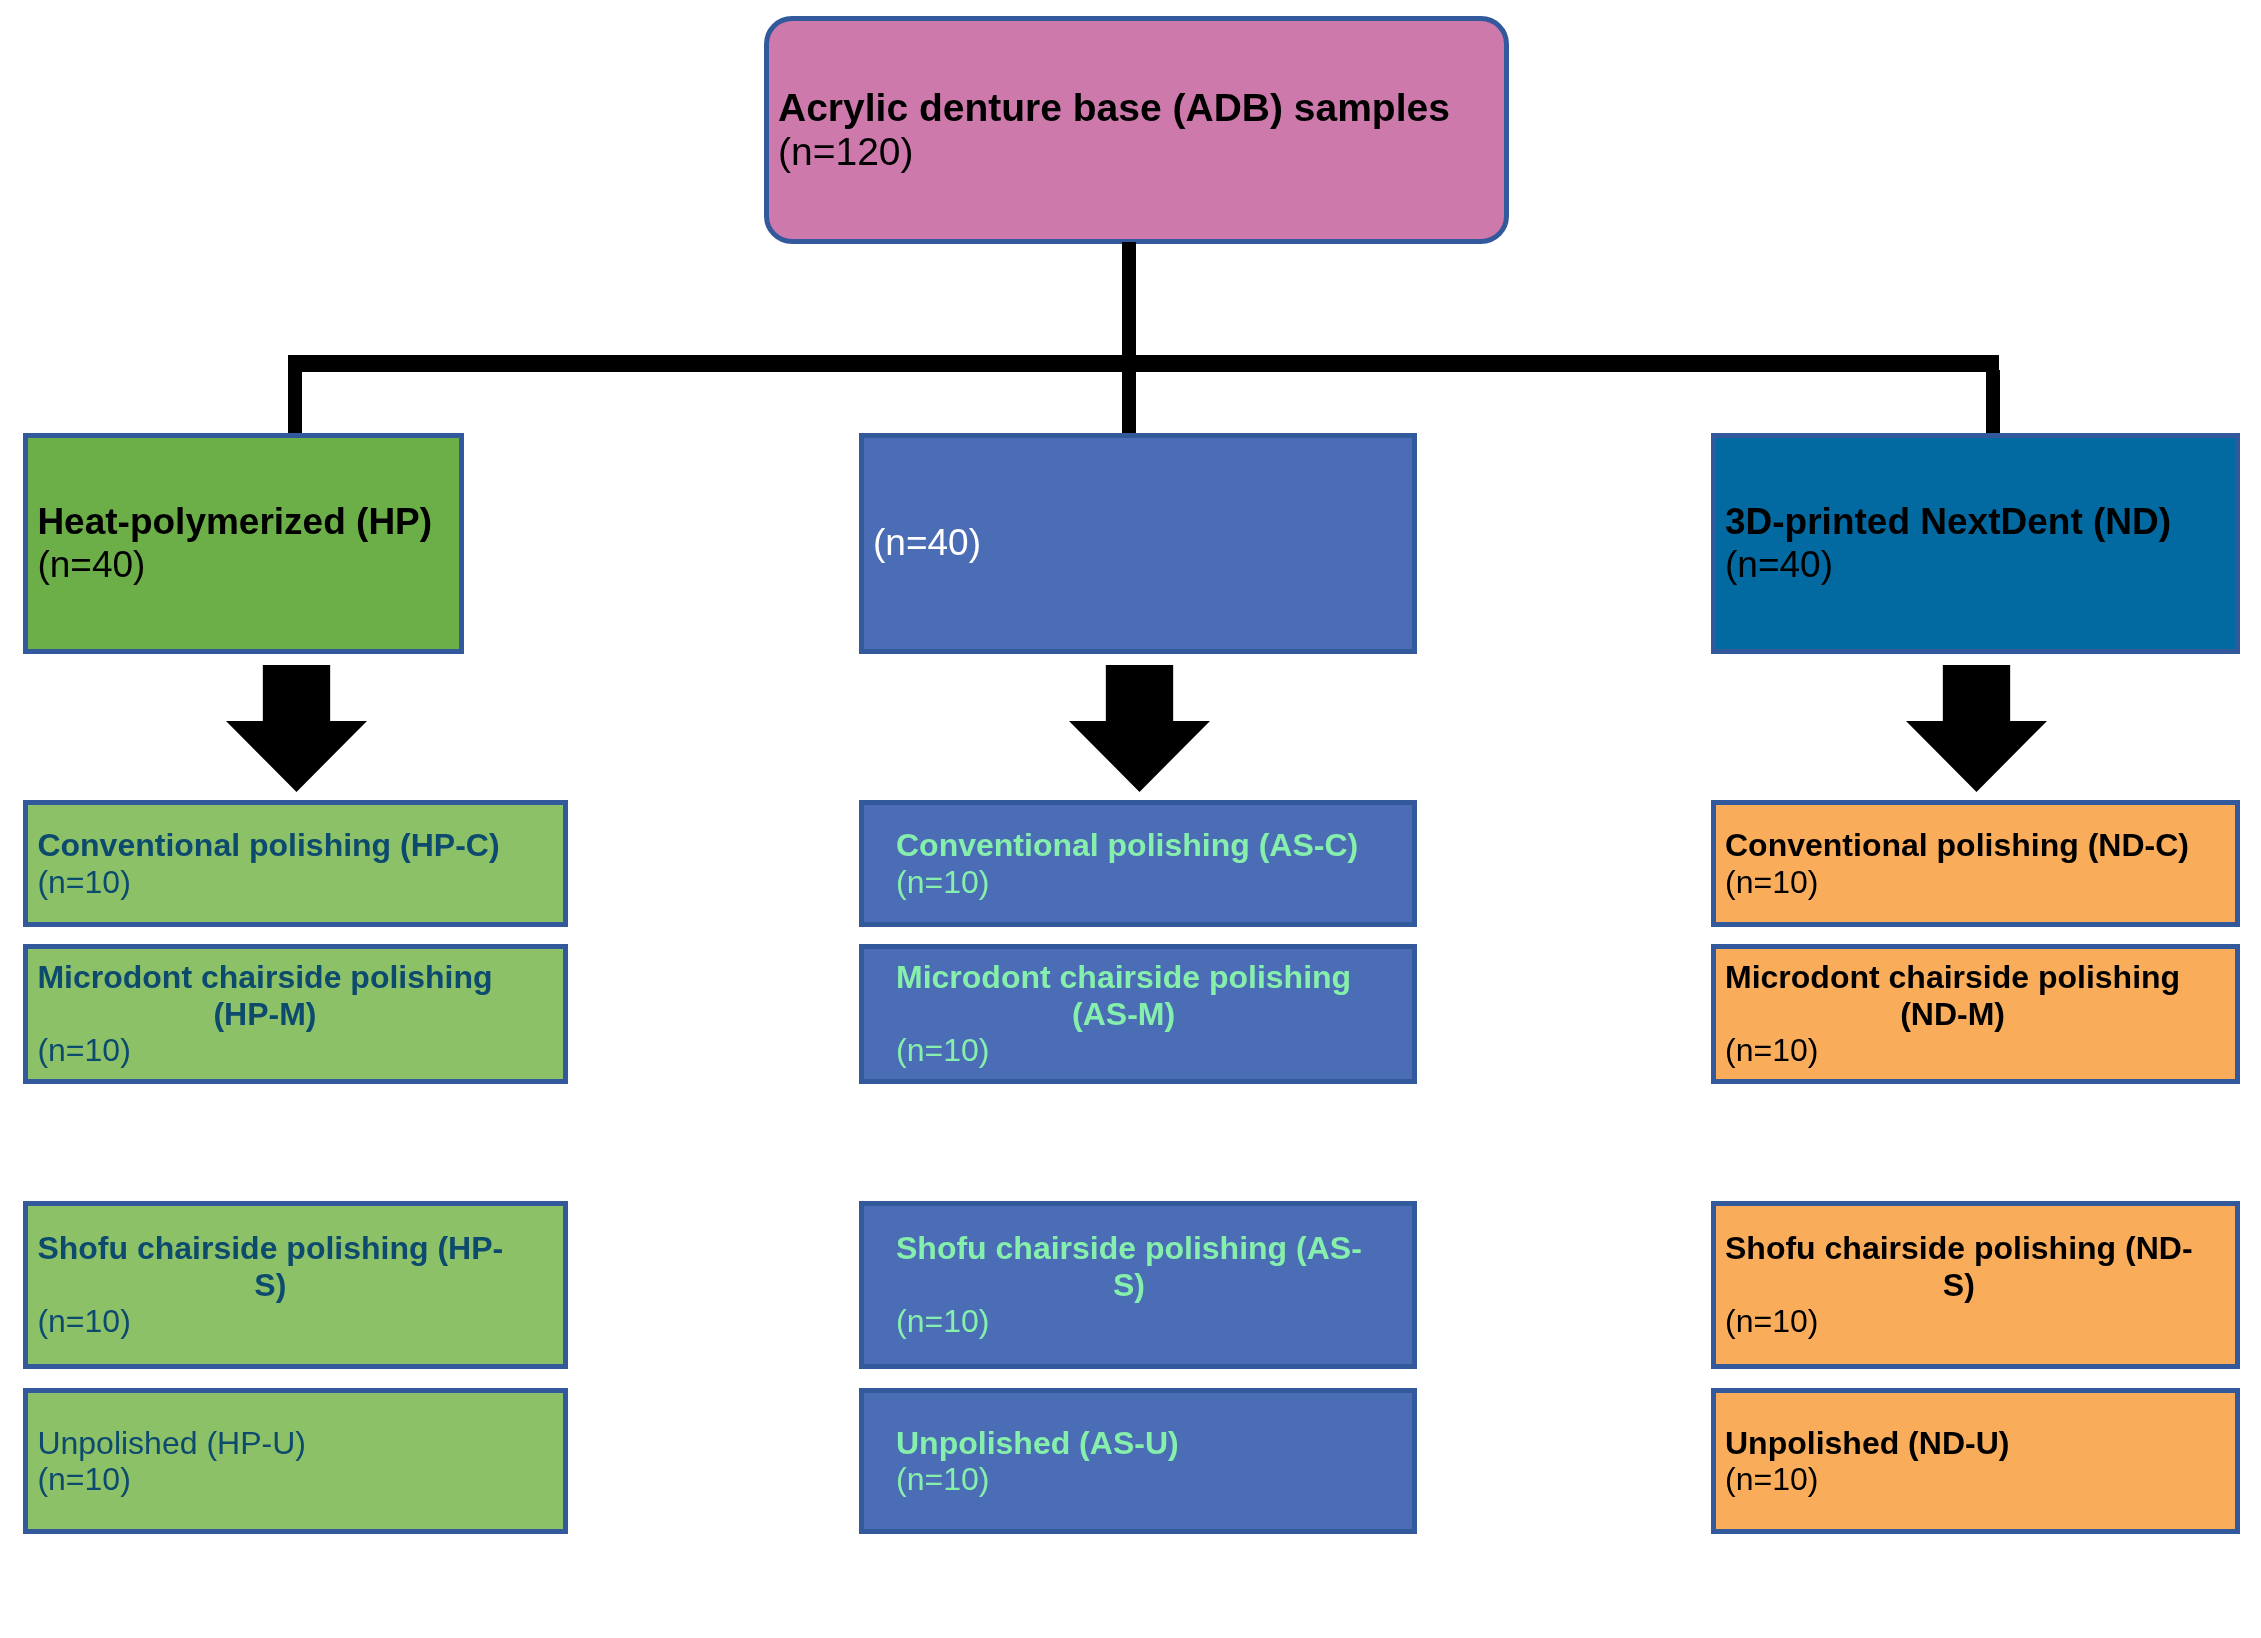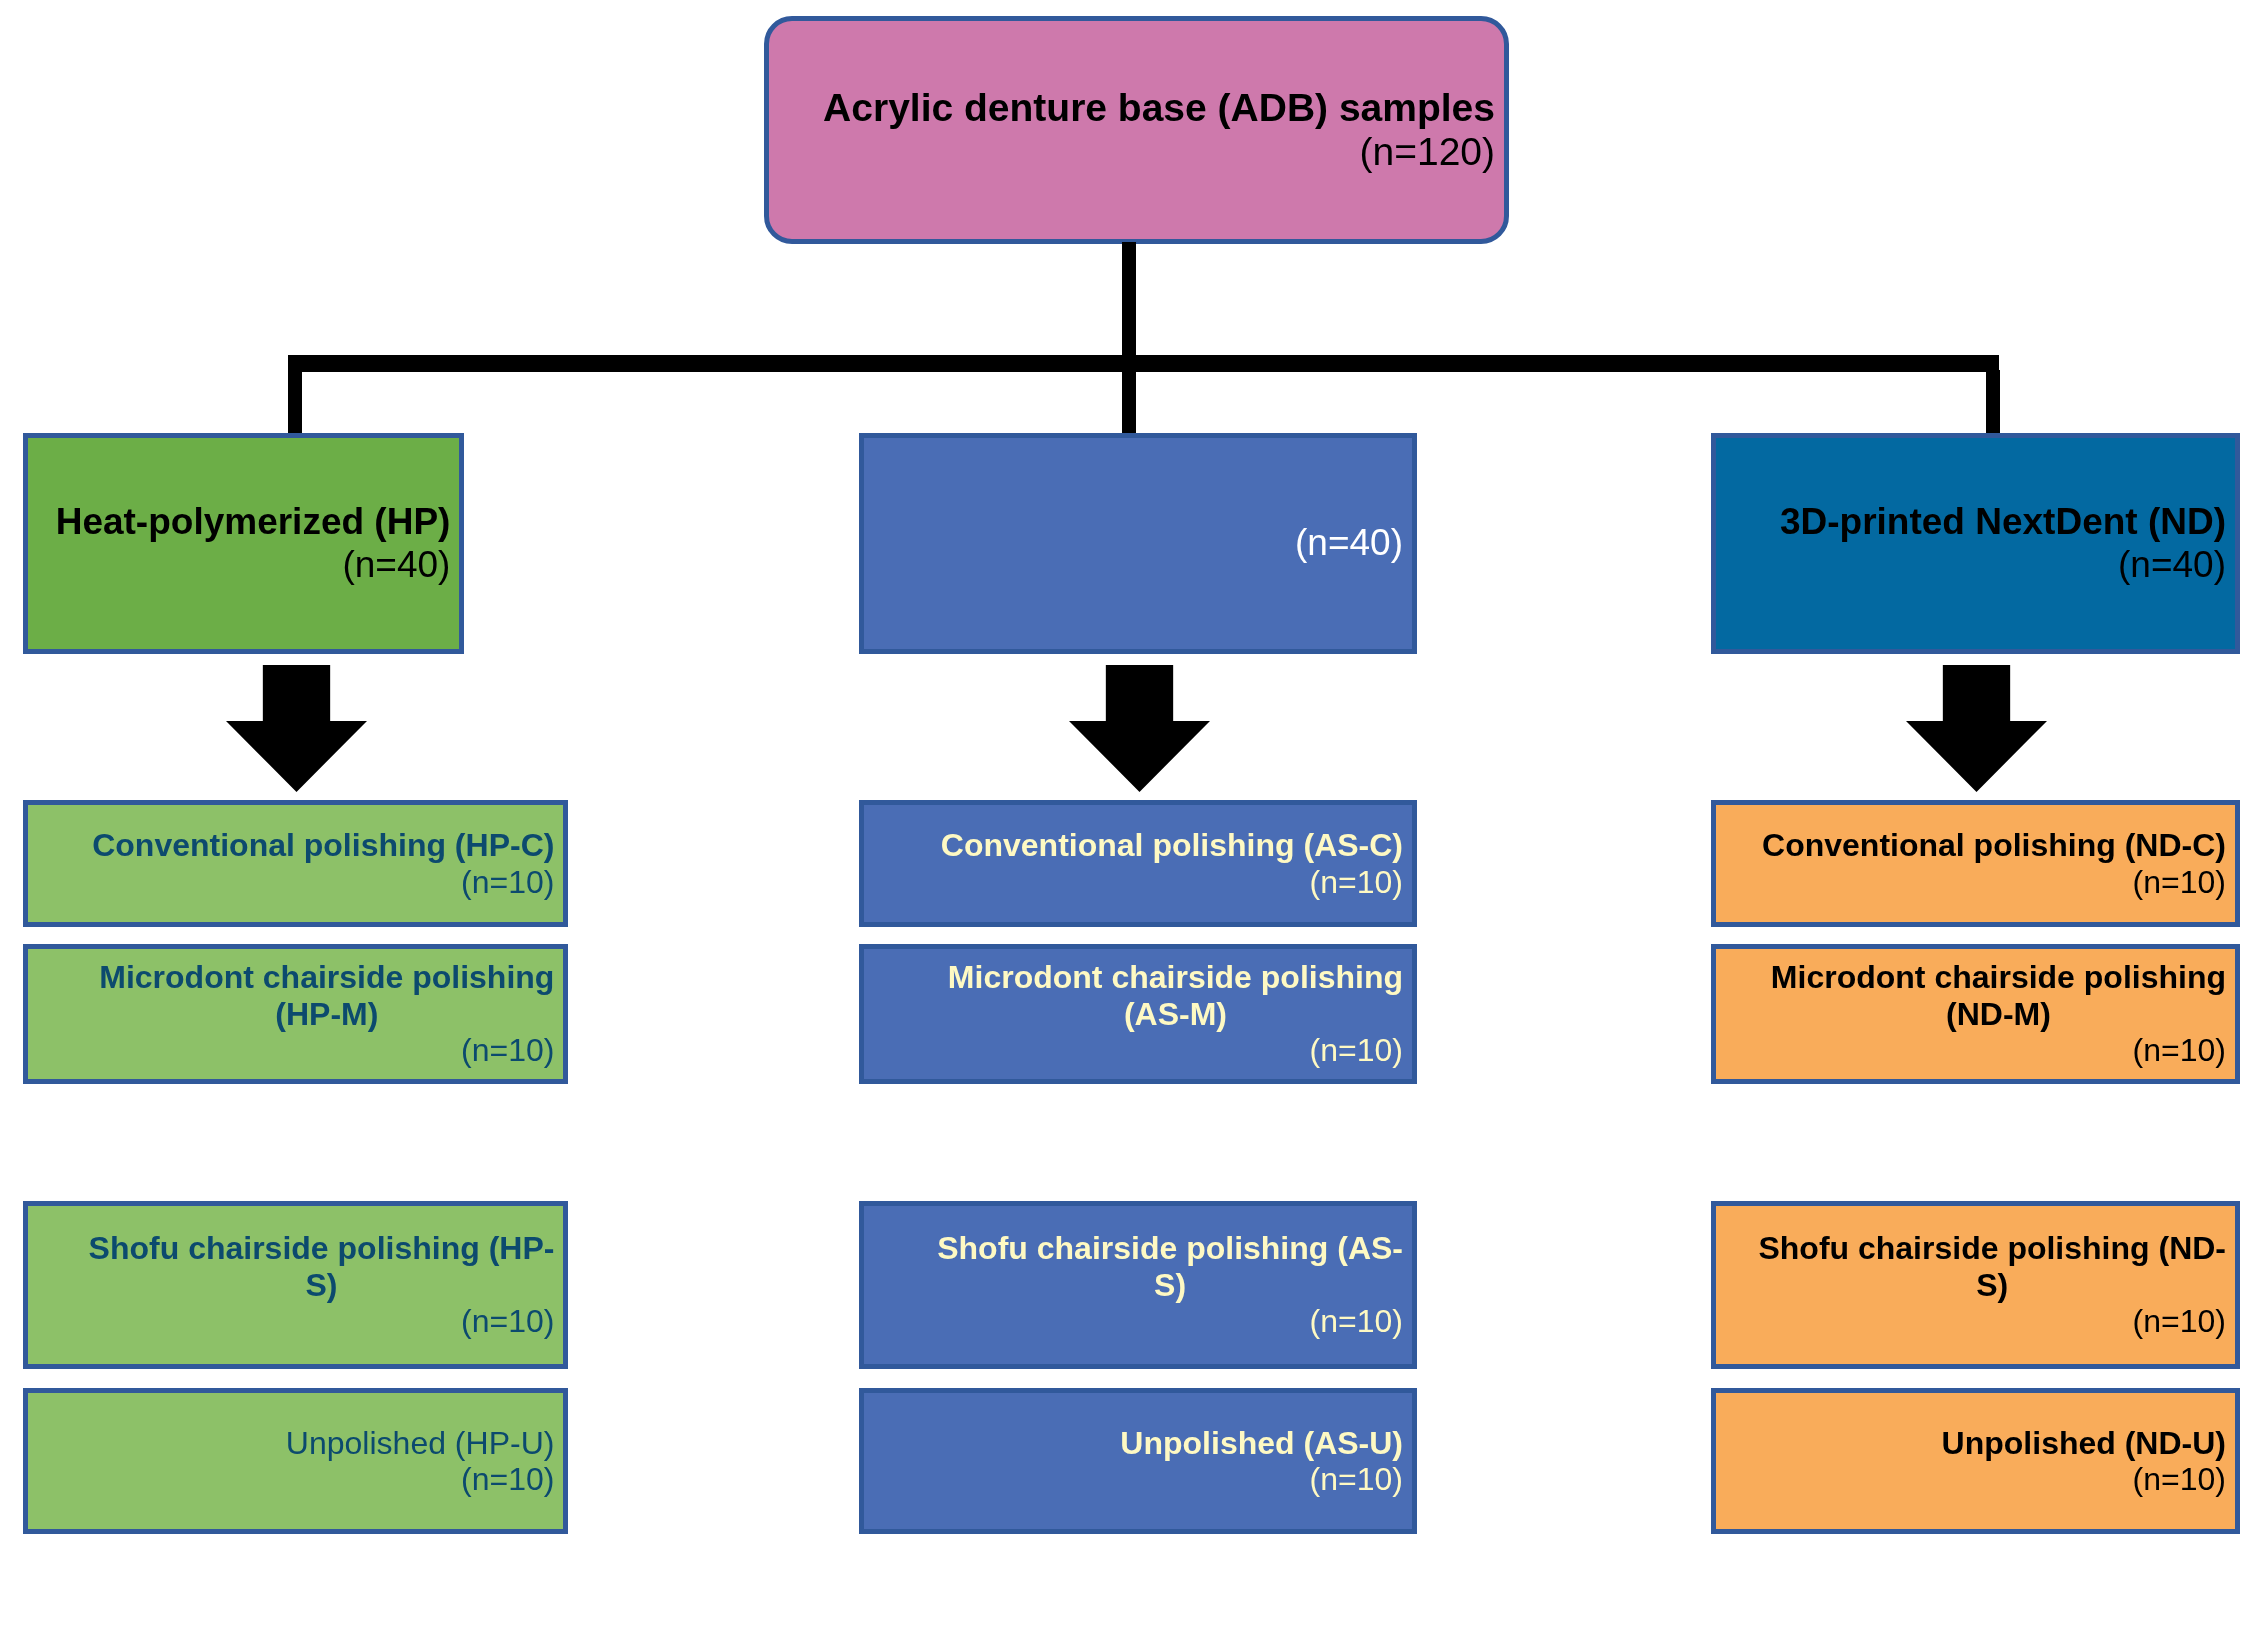--- a/index.html
+++ b/index.html
@@ -20,21 +20,21 @@
     overflow: hidden;
   }
 
   
   .node {
     position: absolute;
     box-sizing: border-box;
     border: 5px solid #31599B;
     display: flex;
     flex-direction: column;
-    align-items: flex-end;
+    align-items: flex-start;
     justify-content: center;
     text-align: center;
     line-height: 1.14;
     padding: 0 9px;
   }
   .node .title {
     font-weight: bold;
     white-space: pre-line;
   }
   .node .count {
@@ -84,21 +84,21 @@
   }
 
   
   .leaf {
     font-size: 32px;
   }
   .leaf .title { font-size: 32px; }
   .leaf .count { font-size: 32px; }
 
   .leaf.hp  { background: #8DC168; color: #0c4a6e; }
-  .leaf.as  { background: #4A6DB5; color: #fef9c3; padding-left: 32px; }
+  .leaf.as  { background: #4A6DB5; color: #86efac; padding-left: 32px; }
   .leaf.nd  { background: #F9AC5A; color: #000000; }
 
   
   .col-hp { left: 23.4px;   width: 545px; }
   .col-as { left: 859px; width: 558px; }
   .col-nd { left: 1711px; width: 529px; }
 
   
   .row-1 { top: 800px; height: 127px; }
   .row-2 { top: 944px; height: 140px; }

